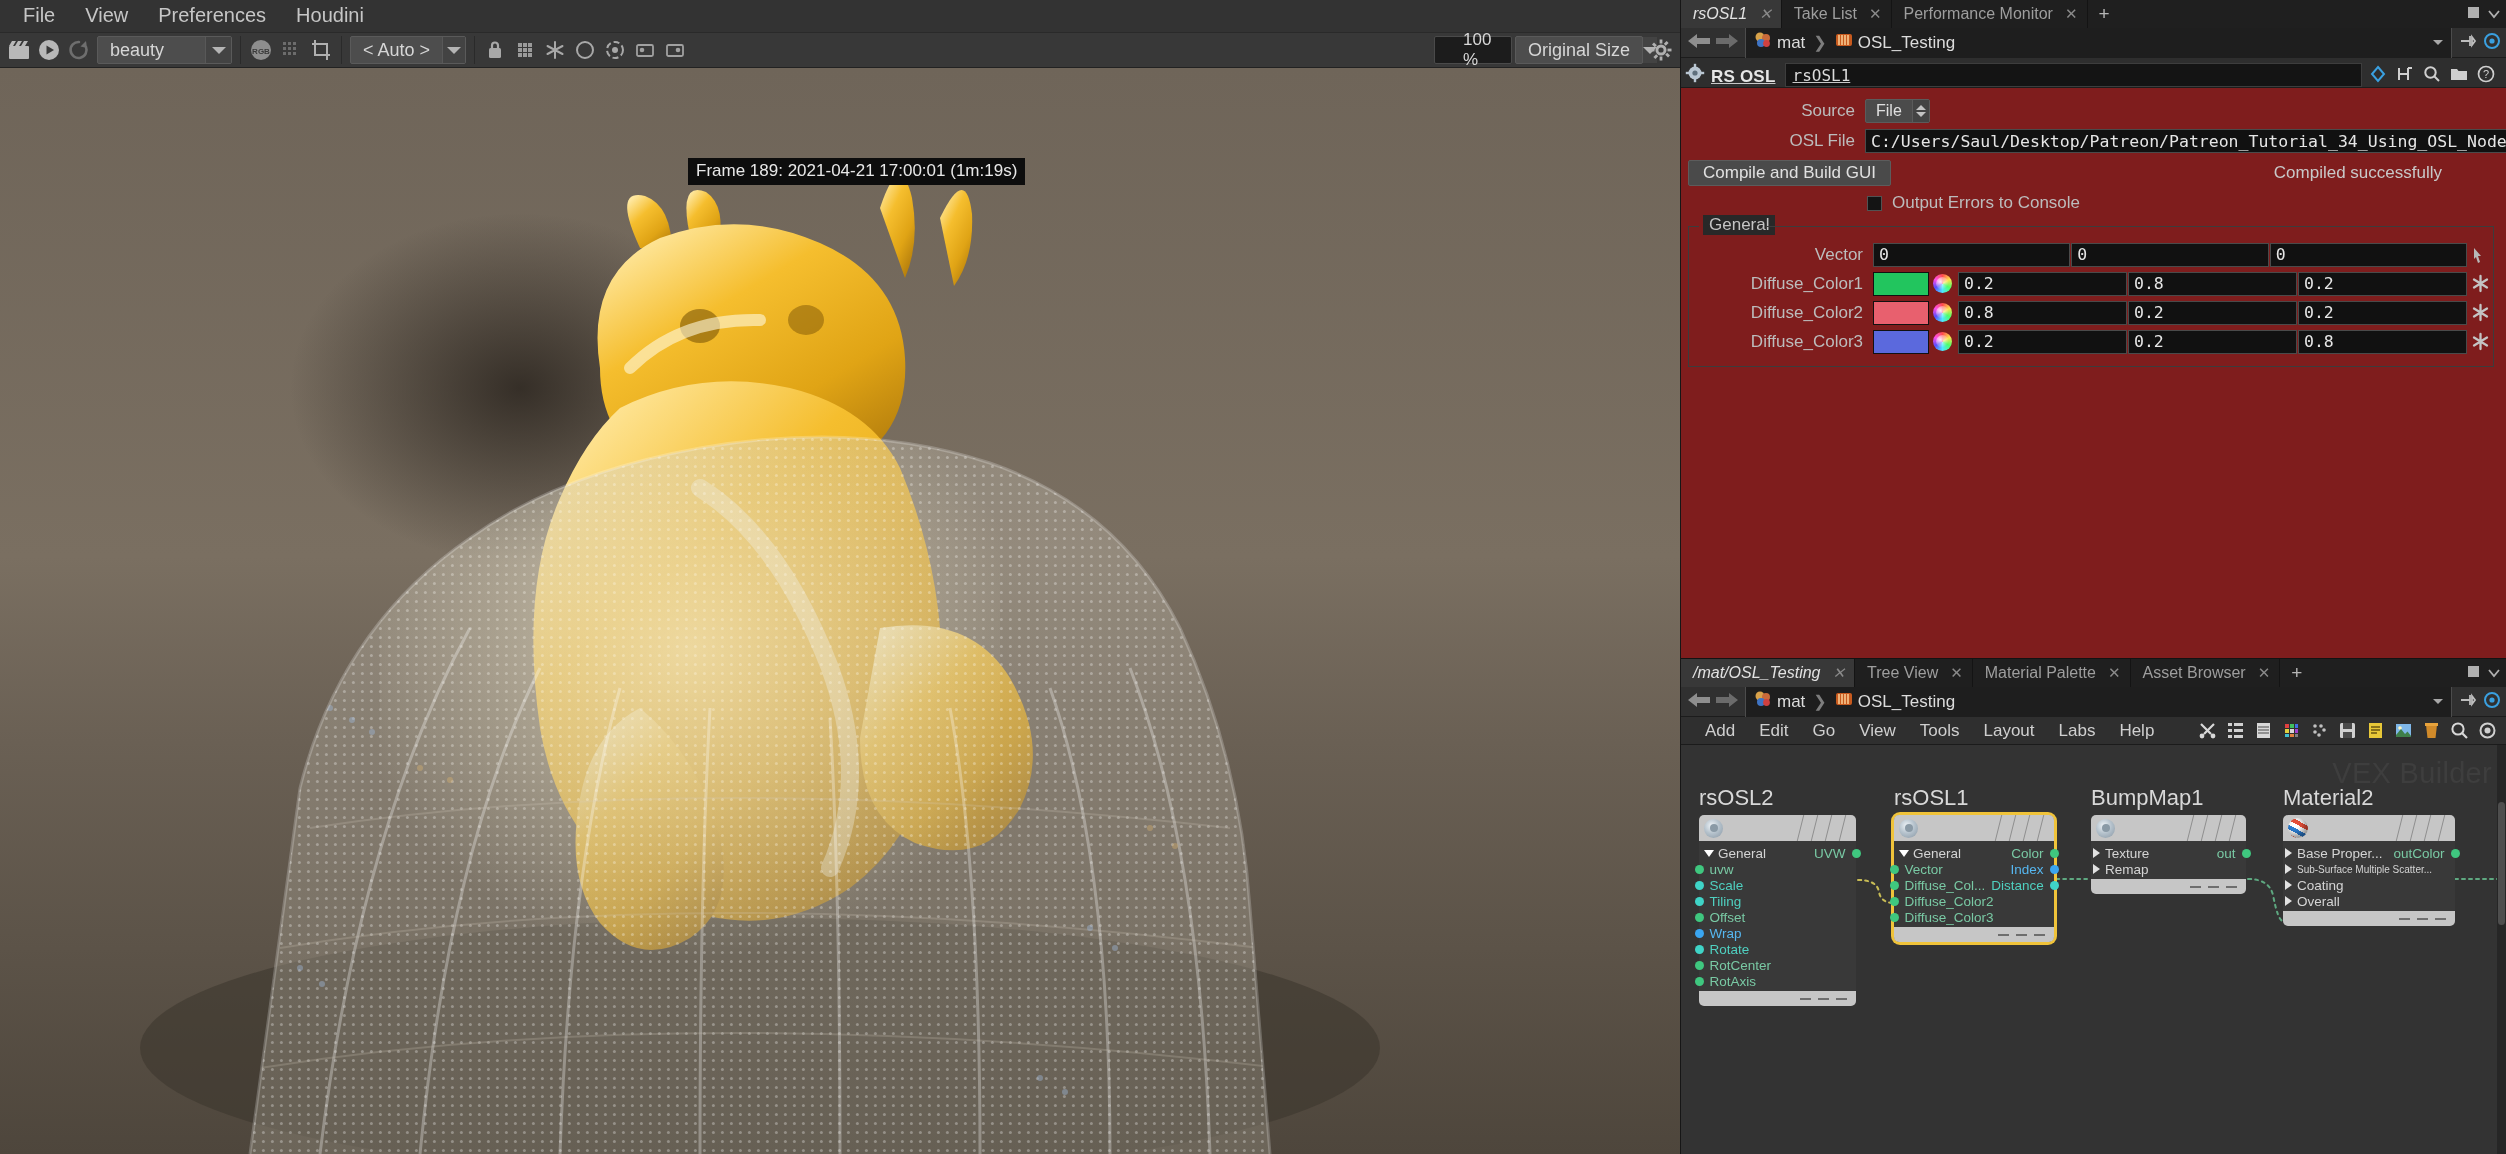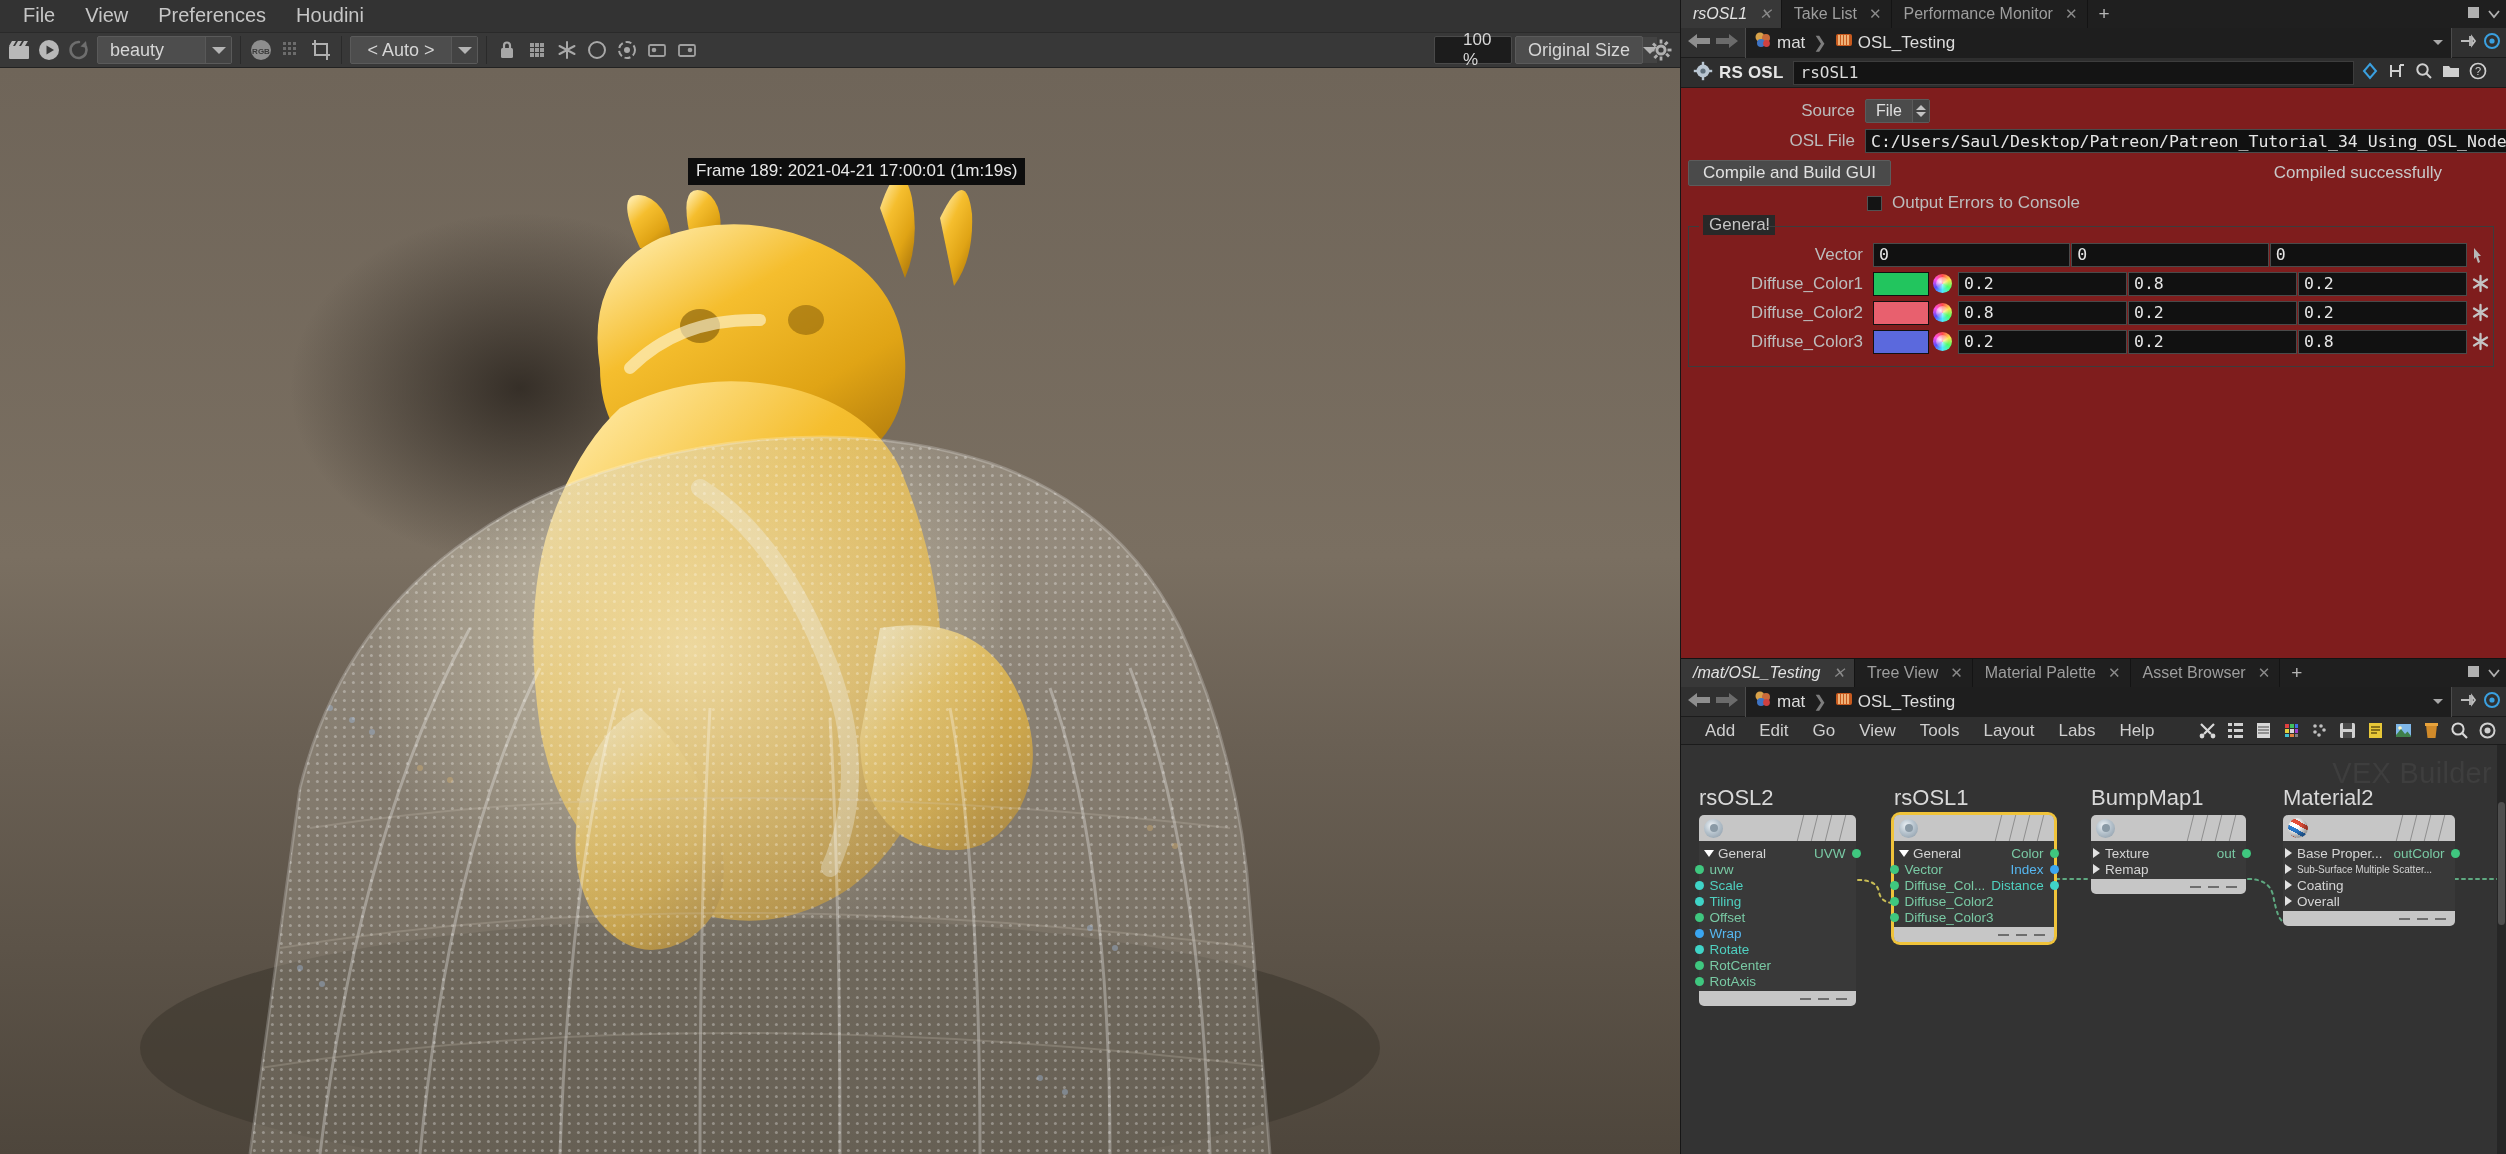--- a/index.html
+++ b/index.html
@@ -57,22 +57,22 @@
              border-bottom: 1px solid #1c1c1c; }
   .navarrows { display: flex; align-items: center; gap: 2px; padding-right: 5px; }
   .pathfield { flex: 1; height: 36px; background: #1e1e1e; border: 1px solid #4c4c4c; display: flex; align-items: center;
                padding: 0 4px; gap: 2px; }
   .crumb { display: flex; align-items: center; gap: 5px; font-size: 17px; color: #dcdcdc; padding: 0 4px; }
   .crumb-sep { color: #7d7d7d; font-size: 16px; padding: 0 2px; }
   .path-dd { width: 18px; display: flex; justify-content: center; align-items: center; }
   .pathbar-right { display: flex; align-items: center; gap: 6px; padding-left: 7px; }
 
   
-  .nodehdr { height: 30px; background: #2e2e2e; display: flex; align-items: center; padding: 0 12px; flex: 0 0 30px;
-             border-bottom: 1px solid #1c1c1c; }
+  .nodehdr { height: 30px; background: #2e2e2e; display: flex; align-items: flex-end; padding: 0 4px; flex: 0 0 30px;
+             border-bottom: 1px solid #1c1c1c; text-decoration: underline; }
   .nodehdr .nh-label { font-size: 17px; font-weight: bold; color: #e6e6e6; padding: 0 9px 0 6px; letter-spacing: 0.2px; }
   .nodehdr .nh-name { flex: 1; height: 24px; background: #141414; border: 1px solid #3d3d3d; display: flex;
                       align-items: center; padding: 0 7px; font-family: "DejaVu Sans Mono", monospace;
                       font-size: 16px; color: #dcdcdc; }
   .nodehdr-right { display: flex; align-items: center; gap: 9px; padding: 0 7px; }
 
   
   .params { flex: 1; background: #7f1d1d; overflow: hidden; padding-top: 8px; position: relative; }
   .prow { display: flex; align-items: center; height: 30px; padding-left: 0; }
   .plabel { width: 184px; text-align: right; padding-right: 10px; font-size: 17px; color: #bcbcbc; flex: 0 0 184px; }
@@ -216,21 +216,21 @@
               <rect x="13" y="13" width="3" height="3"></rect>
             </g>
         </svg>
       </div>
       <div class="ticon">
         <svg width="24" height="24" viewBox="0 0 24 24">
             <path d="M6 2 V17 H21 M3 6 H18 V22" stroke="#b0b0b0" stroke-width="2" fill="none"></path>
           </svg>
       </div>
       <div class="tb-sep"></div>
-      <div class="combo" style="width:128px;">
+      <div class="combo" style="width:116px;">
         <div class="ctext" style="flex:1; text-align:center;">&lt; Auto &gt;</div>
         <div class="carrow">
             <div class="arrow-dn"></div>
           </div>
       </div>
       <div class="tb-sep"></div>
       <div class="ticon">
         <svg width="22" height="22" viewBox="0 0 22 22">
             <rect x="5" y="9" width="12" height="10" rx="1.5" fill="#a8a8a8"></rect>
             <path d="M8 9 V6.5 A3 3 0 0 1 14 6.5 V9" stroke="#a8a8a8" stroke-width="2.2" fill="none"></path>

